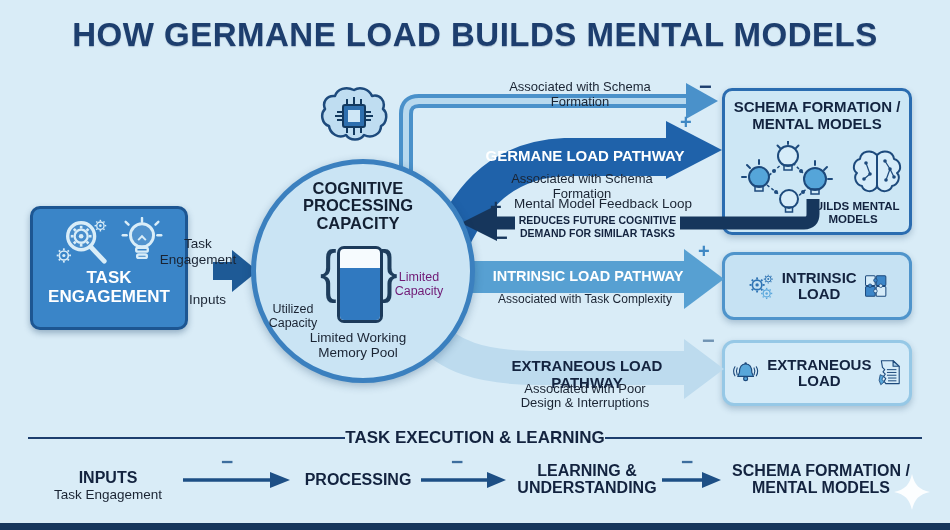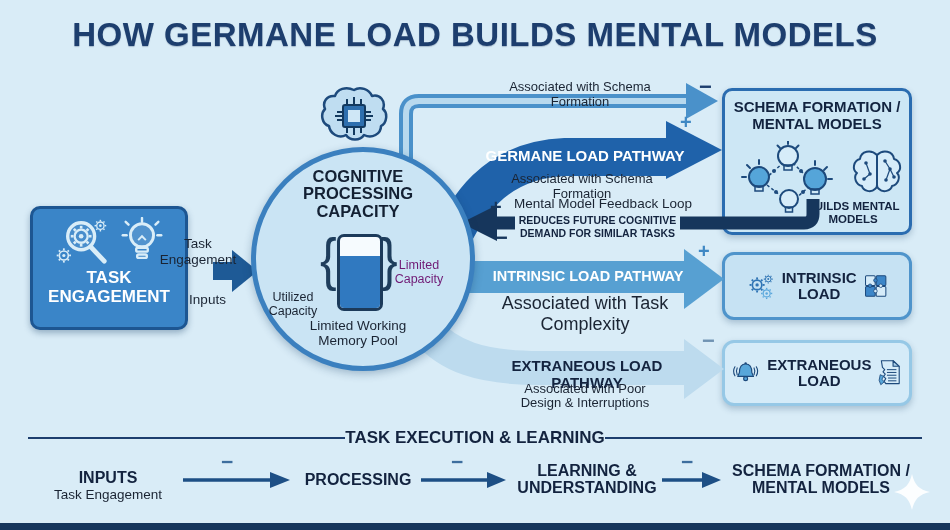--- a/index.html
+++ b/index.html
@@ -16,21 +16,21 @@
   
   #title{left:0; right:0; top:16px; text-align:center; font-size:33px; font-weight:bold;
          color:#1d3e6e; letter-spacing:.5px; text-shadow:0 1px 1px rgba(20,40,80,.25);}
   
   #task-panel{left:30px; top:206px; width:152px; height:118px; background:#3a85c8;
     border:3px solid #1d5692; border-radius:10px; box-shadow:0 3px 6px rgba(20,60,100,.35);
     display:flex; flex-direction:column; align-items:center; z-index:3;}
   #task-panel .icons{display:flex; align-items:center; gap:4px; margin-top:8px;}
   #task-panel .plabel{color:#fff; font-weight:bold; font-size:17px; line-height:1.12; text-align:center; margin-top:1px;}
   
-  #circle{left:251px; top:147px; width:214px; height:214px; border-radius:50%;
+  #circle{left:251px; top:159px; width:214px; height:214px; border-radius:50%;
     background:#cae4f4; border:5px solid #3b80bf; box-shadow:0 3px 8px rgba(20,60,100,.3); z-index:4;}
   #circle .c-title{left:0; width:204px; top:16px; font-size:16.5px; font-weight:bold; color:#132033; line-height:1.06;}
   #circle .c-sub{left:0; width:204px; top:71px; font-size:13.5px; color:#1a2433;}
   #beaker{left:81px; top:82px; width:40px; height:71px; background:#f6fbfe;
     border:3px solid #1c3a5a; border-radius:7px; overflow:hidden;}
   #beaker .fill{position:absolute; left:0; right:0; bottom:0; height:52px; background:#3079c0;}
   .brace{position:absolute; font-size:50px; font-weight:normal; color:#1e3d5c; transform:scaleY(1.15); line-height:1;}
   #circle .c-util{left:6px; top:106px; width:62px; font-size:12.5px; color:#1a2433;margin-top:32px;}
   #circle .c-lim{left:132px; top:106px; width:62px; font-size:12.5px; color:#701a75;}
   #circle .c-pool{left:40px; top:166px; width:124px; font-size:13.5px; color:#1a2433;}
@@ -319,21 +319,21 @@
   <div class="lbl ctr bold lab-layer" style="left:485px;top:147px;width:200px;font-size:15px;color:#fff">GERMANE LOAD PATHWAY</div>
   <div class="lbl ctr lab-layer" style="left:482px;top:172px;width:200px;font-size:13px">Associated with Schema Formation</div>
 
   <span class="sign lab-layer" style="left:490px;top:197px;font-size:20px;color:#16365c">+</span>
   <div class="lbl ctr pre bold lab-layer" style="left:515px;top:214px;width:165px;font-size:10.5px;color:#13233f;background:#d9ecf7;line-height:1.2">REDUCES FUTURE COGNITIVE
 DEMAND FOR SIMILAR TASKS</div>
   <div class="lbl ctr lab-layer" style="left:503px;top:196px;width:200px;font-size:13.5px">Mental Model Feedback Loop</div>
   <span class="sign lab-layer" style="left:495px;top:227px;font-size:22px;color:#16365c">−</span>
 
   <div class="lbl ctr bold lab-layer" style="left:488px;top:268px;width:200px;font-size:14.5px;color:#fff">INTRINSIC LOAD PATHWAY</div>
-  <div class="lbl ctr lab-layer" style="left:485px;top:293px;width:200px;font-size:18px">Associated with Task Complexity</div>
+  <div class="lbl ctr lab-layer" style="left:485px;top:293px;width:200px;font-size:12px">Associated with Task Complexity</div>
   <span class="sign lab-layer" style="left:698px;top:241px;font-size:20px;color:#3f88c4">+</span>
 
   <div class="lbl ctr pre lab-layer" style="left:505px;top:382px;width:160px;font-size:13px;line-height:1.1">Associated with Poor
 Design &amp; Interruptions</div>
   <div class="lbl ctr bold lab-layer" style="left:487px;top:357px;width:200px;font-size:15px;color:#13233f">EXTRANEOUS LOAD PATHWAY</div>
   <span class="sign lab-layer" style="left:702px;top:330px;font-size:22px;color:#7093b3">−</span>
 
   <div id="divider" class="abs">
     <div class="line"></div>
     <div class="d-title">TASK EXECUTION &amp; LEARNING</div>

